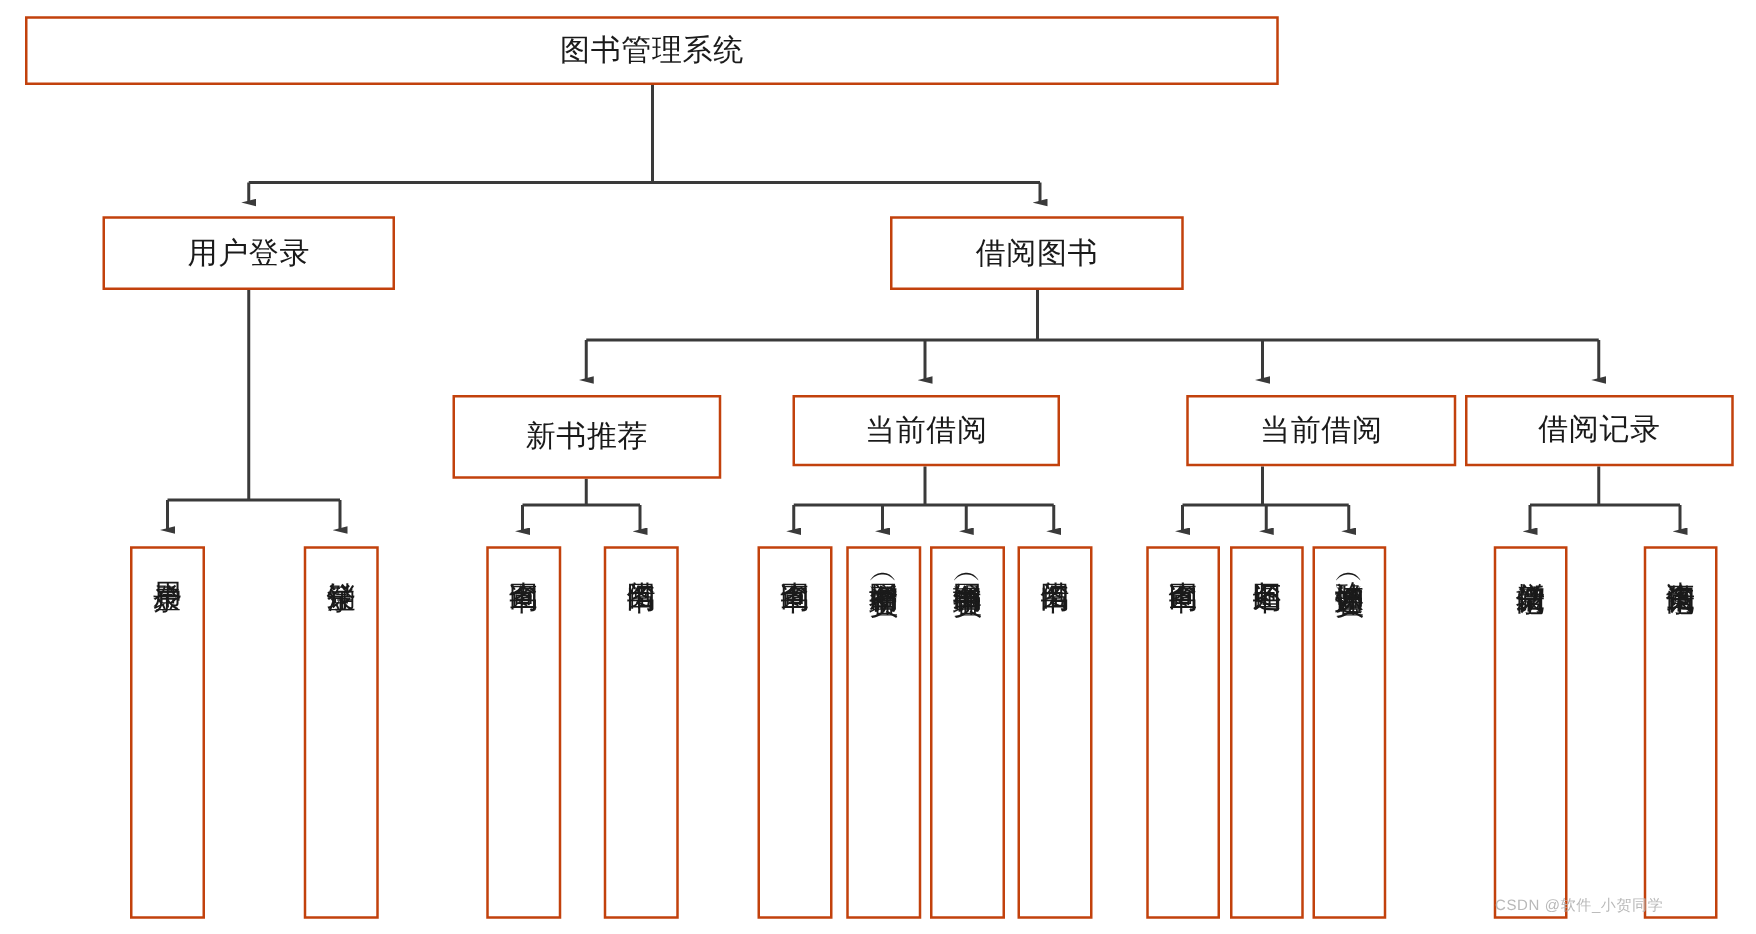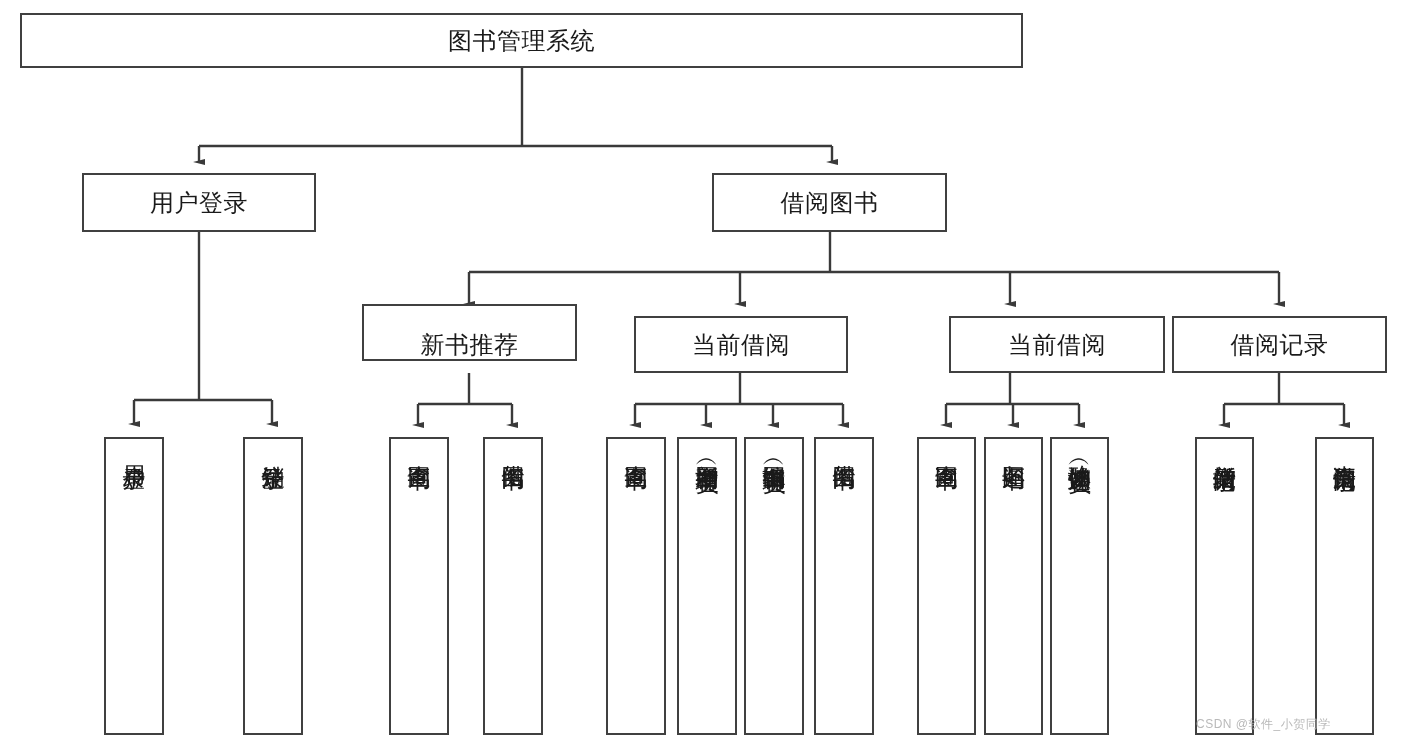--- a/index.html
+++ b/index.html
@@ -21,21 +21,21 @@
     position: absolute;
     left: 0;
     top: 0;
     width: 1405px;
     height: 747px;
   }
   .node {
     position: absolute;
     box-sizing: border-box;
     background: #ffffff;
-    border: 2px solid #404040;
+    border: 2px solid #c2410c;
     display: flex;
     align-items: center;
     justify-content: center;
     color: #1a1a1a;
   }
   .node .label {
     font-size: 23px;
     line-height: 1.15;
     letter-spacing: 0.5px;
     white-space: nowrap;
@@ -141,30 +141,30 @@
     <span class="label">图书管理系统</span>
   </div>
 
   <div class="node level2" style="left:82px; top:173px; width:234px; height:59px;">
     <span class="label">用户登录</span>
   </div>
   <div class="node level2" style="left:712px; top:173px; width:235px; height:59px;">
     <span class="label">借阅图书</span>
   </div>
 
-  <div class="node level3" style="left:362px; top:304px; width:215px; height:57px;align-items:flex-end;">
+  <div class="node level3" style="left:362px; top:316px; width:215px; height:67px;">
     <span class="label">新书推荐</span>
   </div>
   <div class="node level3" style="left:634px; top:316px; width:214px; height:57px;">
     <span class="label">当前借阅</span>
   </div>
   <div class="node level3" style="left:949px; top:316px; width:216px; height:57px;">
     <span class="label">当前借阅</span>
   </div>
-  <div class="node level3" style="left:1172px; top:316px; width:215px; height:57px;">
+  <div class="node level3" style="left:1172px; top:316px; width:215px; height:57px;font-family:Liberation Serif, serif;">
     <span class="label">借阅记录</span>
   </div>
 
   <div class="node leaf" style="left:104px; top:437px; width:60px; height:298px;">
     <span class="label">用户登录</span>
   </div>
   <div class="node leaf" style="left:243px; top:437px; width:60px; height:298px;">
     <span class="label">注销登录</span>
   </div>
 

